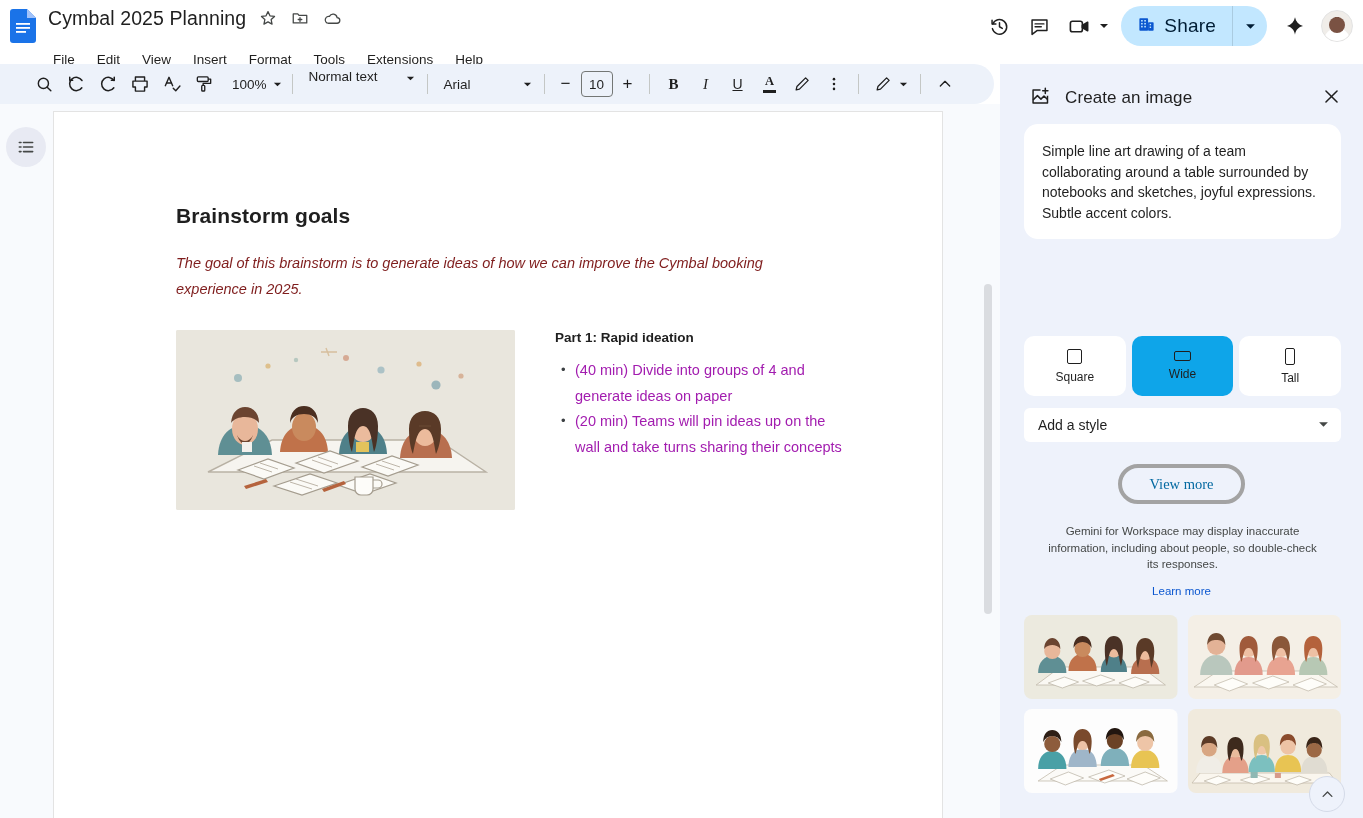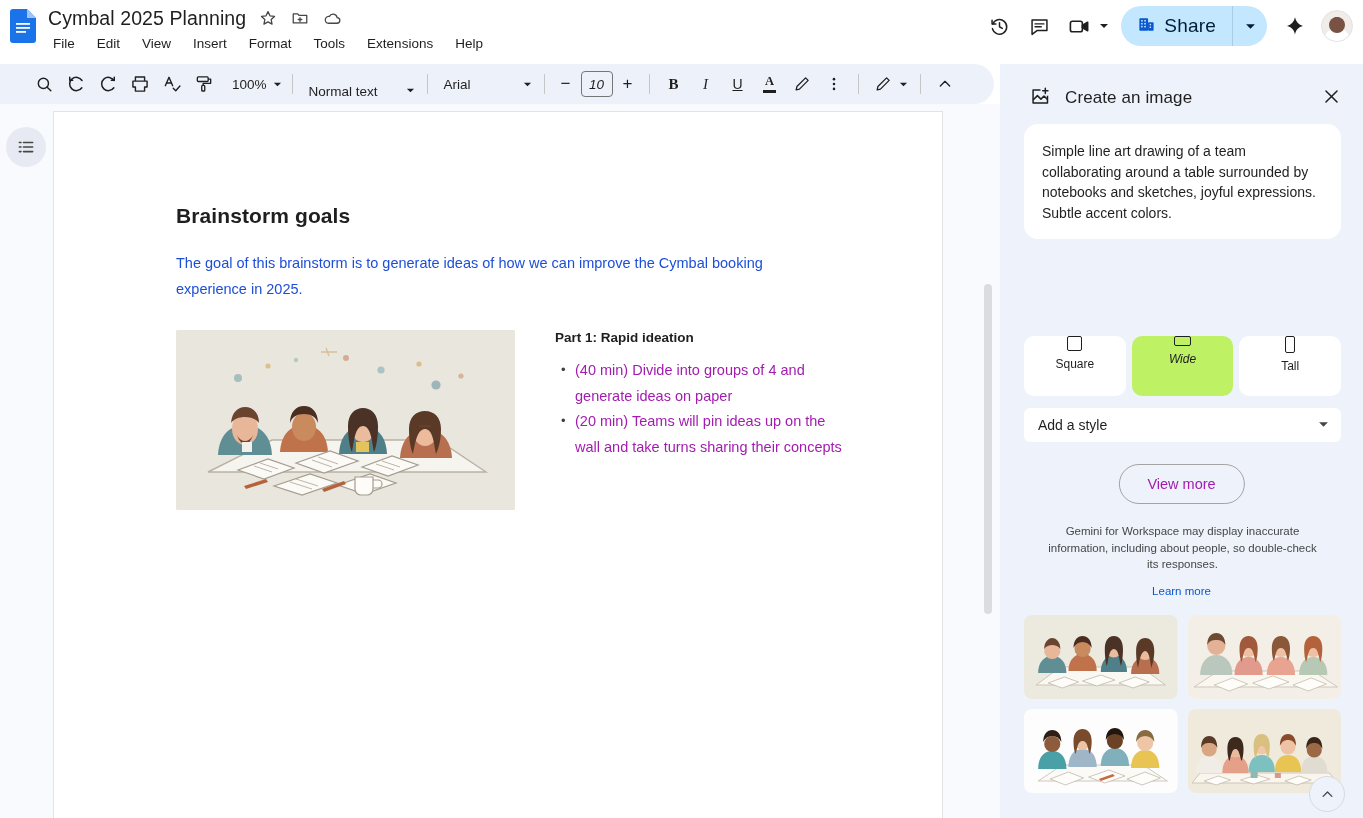--- a/index.html
+++ b/index.html
@@ -20,21 +20,21 @@
   .doc-icon {
     position: absolute; left: 10px; top: 9px; width: 26px; height: 34px;
   }
   .title-block { position: absolute; left: 48px; top: 4px; }
   .title-row { display: flex; align-items: center; gap: 12px; height: 28px; }
   .doc-title {
     font-size: 19.5px; color: #1f1f1f; letter-spacing: .1px;
     font-family: "Liberation Sans", sans-serif; white-space: nowrap;
   }
   .title-icon { width: 20px; height: 20px; display:flex; align-items:center; justify-content:center; color:#444746; cursor:pointer; }
-  .menu-row { display: flex; gap: 16px; margin-top: 3px; padding-left: 2px; }
+  .menu-row { display: flex; gap: 16px; margin-top: 19px; padding-left: 2px; }
   .menu-item {
     font-size: 13.5px; color: #1f1f1f; cursor: pointer; padding: 1px 3px; border-radius: 4px;
     white-space: nowrap;
   }
 
   .header-right {
     position: absolute; right: 8px; top: 6px; display: flex; align-items: center; gap: 0px;
   }
   .hicon {
     width: 40px; height: 40px; border-radius: 50%;
@@ -77,36 +77,36 @@
     color: #1f1f1f; cursor: pointer; flex: 0 0 auto;
   }
   .tsep { width: 1px; height: 20px; background: #c4c7c5; margin: 0 8px; flex:0 0 auto; }
   .zoom-ctl {
     display: flex; align-items: center; height: 30px; border-radius: 4px;
     padding: 0 2px 0 8px; cursor: pointer; margin-left: 4px;
   }
   .zoom-val { font-size: 13.5px; color: #1f1f1f; }
   .caret-sm { margin-left: 6px; display:flex; align-items:center; }
   .style-ctl {
-    display: flex; align-items: flex-end; justify-content: space-between;
+    display: flex; align-items: flex-start; justify-content: space-between;
     width: 118px; height: 30px; border-radius: 4px; padding: 0 4px 0 8px; cursor: pointer;
   }
   .style-val { font-size: 13.5px; color: #1f1f1f; }
   .font-ctl {
     display: flex; align-items: center; justify-content: space-between;
     width: 100px; height: 30px; border-radius: 4px; padding: 0 4px 0 8px; cursor: pointer;
   }
   .font-val { font-size: 13.5px; color: #1f1f1f; }
   .fontsize-grp { display:flex; align-items:center; gap: 2px; }
   .fsbtn { width: 26px; height: 28px; display:flex; align-items:center; justify-content:center;
            border-radius: 50%; cursor:pointer; color:#1f1f1f; font-size:17px; }
   .fsbox {
     width: 32px; height: 26px; border: 1px solid #747775; border-radius: 4px;
     display: flex; align-items: center; justify-content: center;
-    font-size: 13.5px; color: #1f1f1f; background: transparent; cursor: text; font-style: italic;
+    font-size: 13.5px; color: #1f1f1f; background: transparent; cursor: text;
   }
   .fmt-b { font-weight: bold; font-size: 15px; font-family:"Liberation Serif", serif; }
   .fmt-i { font-style: italic; font-size: 15px; font-family:"Liberation Serif", serif; }
   .fmt-u { font-size: 14px; text-decoration: underline; }
 
   
   .left-rail {
     position: absolute; top: 104px; left: 0; width: 53px; height: 714px;
     background: #f8fafd;
   }
@@ -124,21 +124,21 @@
   .page {
     position: absolute; left: 1px; top: 8px; width: 888px; height: 820px;
     background: #ffffff; box-shadow: 0 0 0 1px #e3e3e3;
   }
   .doc-h1 {
     position: absolute; left: 122px; top: 92px;
     font-size: 21px; font-weight: bold; color: #1f1f1f; letter-spacing: .1px;
   }
   .doc-p {
     position: absolute; left: 122px; top: 138px; width: 600px;
-    font-size: 14.5px; line-height: 26px; color: #1d4ed8;
+    font-size: 14.5px; line-height: 26px; color: #7f1d1d; font-style: italic;
   }
   .doc-img {
     position: absolute; left: 122px; top: 218px; width: 339px; height: 180px;
     background: #e9e5dc; border-radius: 2px; overflow: hidden;
   }
   .doc-right { position: absolute; left: 501px; top: 218px; width: 290px; }
   .doc-h3 { font-size: 13.5px; font-weight: bold; color: #1f1f1f; margin-bottom: 13px; }
   .doc-li {
     position: relative; padding-left: 20px; font-size: 14.5px; line-height: 25.5px;
     color: #a21caf; margin-bottom: 0px;
@@ -169,40 +169,40 @@
     position: absolute; top: 60px; left: 24px; width: 317px; height: 115px;
     background: #ffffff; border-radius: 14px; padding: 17px 20px 0 18px;
     font-size: 14px; line-height: 20.5px; color: #1f1f1f; cursor: text;
   }
   .ratio-row {
     position: absolute; top: 272px; left: 24px; width: 317px; height: 60px;
     display: flex; gap: 6px;
   }
   .ratio-btn {
     flex: 1; background: #ffffff; border-radius: 10px;
-    display: flex; flex-direction: column; align-items: center; justify-content: flex-start;
+    display: flex; flex-direction: column; align-items: center; justify-content: center;
     gap: 6px; cursor: pointer;
   }
-  .ratio-btn.selected { background: #bef264; font-style: italic; }
+  .ratio-btn.selected { background: #0ea5e9; }
   .ratio-label { font-size: 12px; color: #1f1f1f; }
   .shape-square { width:15px; height:15px; border:1.7px solid #1f1f1f; border-radius:2px; }
   .shape-wide { width:17px; height:10px; border:1.7px solid #1f1f1f; border-radius:2px; }
   .shape-tall { width:10px; height:17px; border:1.7px solid #1f1f1f; border-radius:2px; }
   .style-select {
     position: absolute; top: 344px; left: 24px; width: 317px; height: 34px;
     background: #ffffff; border-radius: 6px;
     display: flex; align-items: center; justify-content: space-between;
     padding: 0 12px 0 14px; cursor: pointer;
   }
   .style-select-val { font-size: 14px; color: #1f1f1f; }
   .view-more {
     position: absolute; top: 400px; left: 50%; transform: translateX(-50%);
-    height: 40px; padding: 0 28px; border: 1px solid #a3a3a3; border-radius: 20px;
+    height: 40px; padding: 0 28px; border: 4px solid #a3a3a3; border-radius: 20px;
     display: flex; align-items: center; justify-content: center;
-    font-size: 14.5px; color: #a21caf; background: transparent; cursor: pointer;
+    font-size: 14.5px; color: #0369a1; background: transparent; cursor: pointer; font-family: Liberation Serif, serif;
   }
   .disclaimer {
     position: absolute; top: 459px; left: 44px; width: 277px;
     font-size: 11.5px; line-height: 16.5px; color: #444746; text-align: center;
   }
   .learn-more {
     position: absolute; top: 521px; left: 50%; transform: translateX(-50%);
     font-size: 11.5px; color: #0b57d0; cursor: pointer; text-decoration: none;
   }
   .thumbs {

